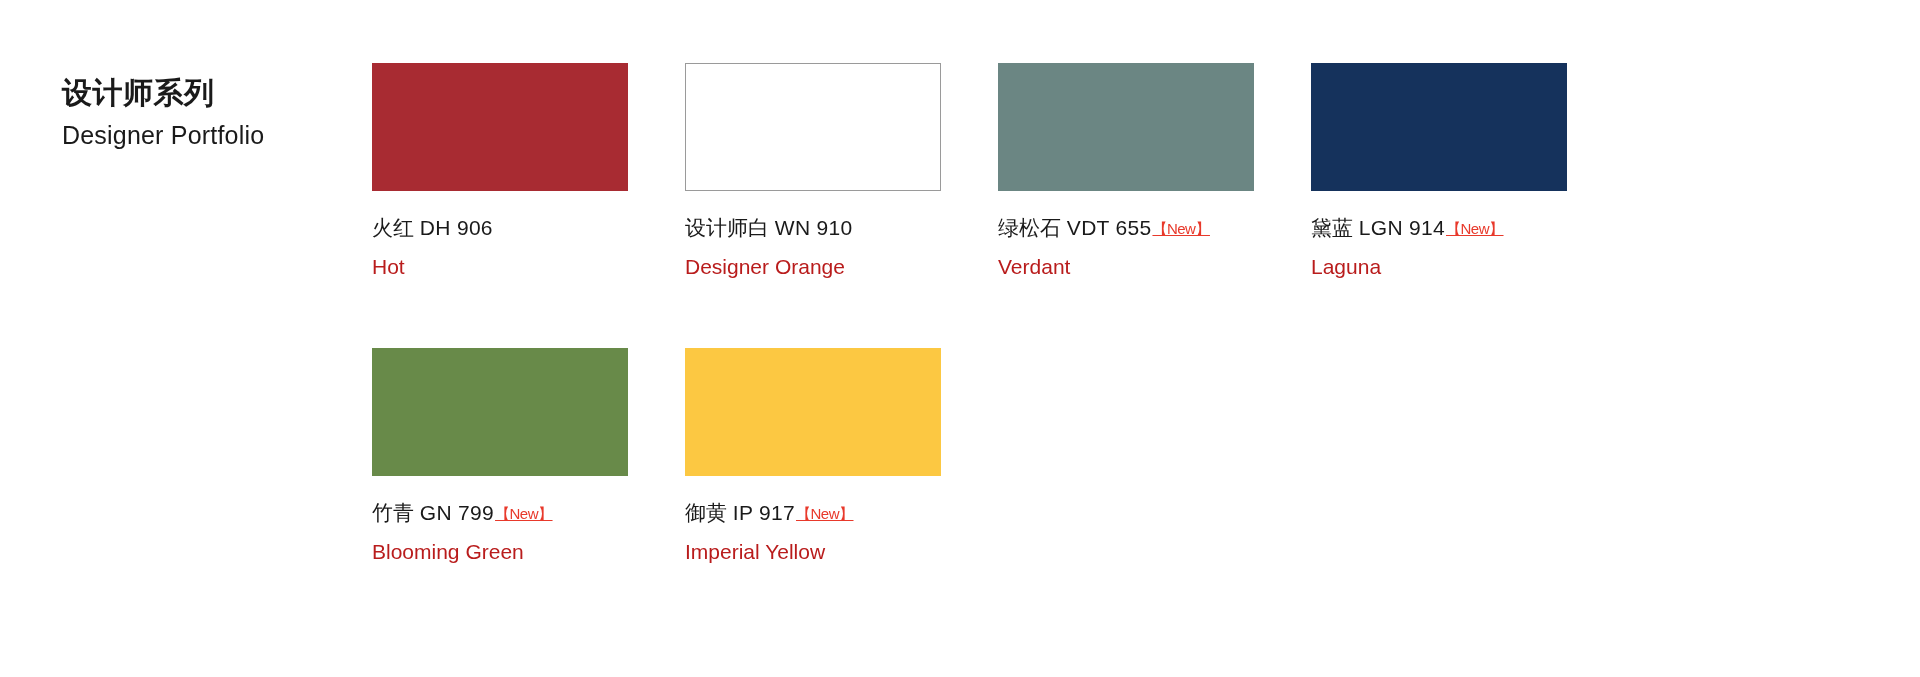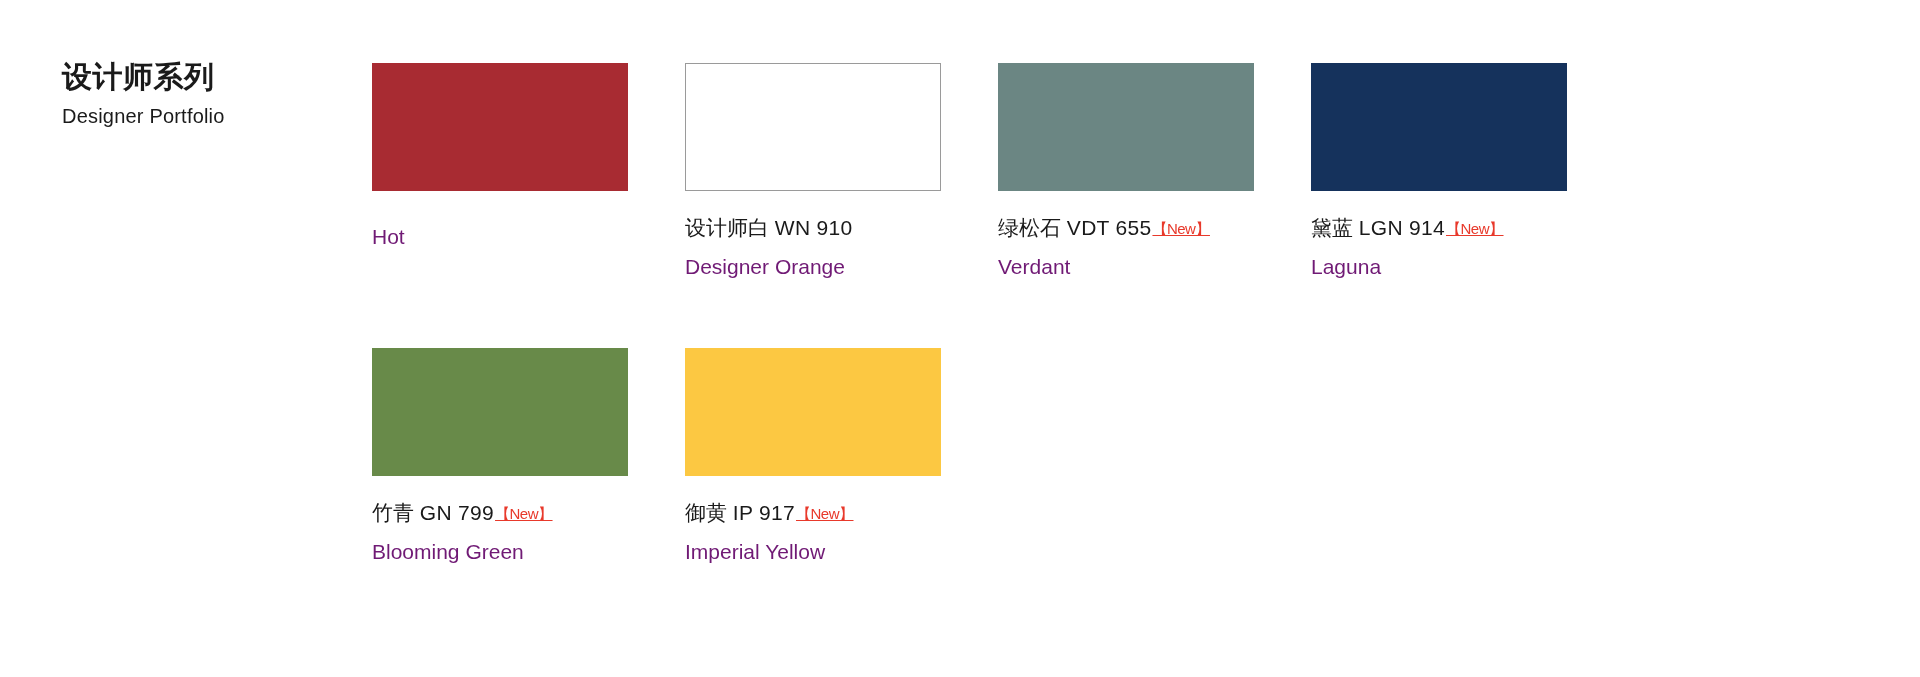--- a/index.html
+++ b/index.html
@@ -23,25 +23,25 @@
     left: 62px;
     top: 58px;
     width: 300px;
   }
   .title-cn {
     font-size: 30px;
     font-weight: 700;
     color: #1a1a1a;
     line-height: 1.25;
     letter-spacing: 0.5px;
-    margin: 0 0 8px 0;
+    margin: 16px 0 8px 0;
     white-space: nowrap;
   }
   .title-en {
-    font-size: 20px;
+    font-size: 25px;
     font-weight: 400;
     color: #1a1a1a;
     line-height: 1.25;
     letter-spacing: 0.2px;
     margin: 0;
     white-space: nowrap;
   }
 
   
   .palette-grid {
@@ -91,38 +91,39 @@
     vertical-align: 1px;
     white-space: nowrap;
     text-decoration: underline;
   }
   .badge-new:empty {
     display: none;
   }
   .swatch-line-en {
     font-size: 21px;
     font-weight: 400;
-    color: #701a75;
+    color: #b91c1c;
     line-height: 1.45;
     padding-top: 9px;
     white-space: nowrap;
   }
 </style>
 </head>
 <body style="background: rgb(255, 255, 255); color: rgb(26, 26, 26);">
 
 <div class="title-block">
   <div class="title-cn">设计师系列</div>
   <div class="title-en">Designer Portfolio</div>
 </div>
 
 <div class="palette-grid">
     <div class="swatch-card">
       <div class="swatch-chip" style="background-color: rgb(168, 43, 50);"></div>
       <div class="swatch-caption">
+        <div class="swatch-line-cn"><span>火红</span> <span class="swatch-code">DH 906</span></div>
         <div class="swatch-line-en">Hot</div>
       </div>
     </div>
     <div class="swatch-card">
       <div class="swatch-chip bordered" style="background-color: rgb(255, 255, 255); border-color: rgb(154, 154, 154);"></div>
       <div class="swatch-caption">
         <div class="swatch-line-cn"><span>设计师白</span> <span class="swatch-code">WN 910</span></div>
         <div class="swatch-line-en">Designer Orange</div>
       </div>
     </div>

